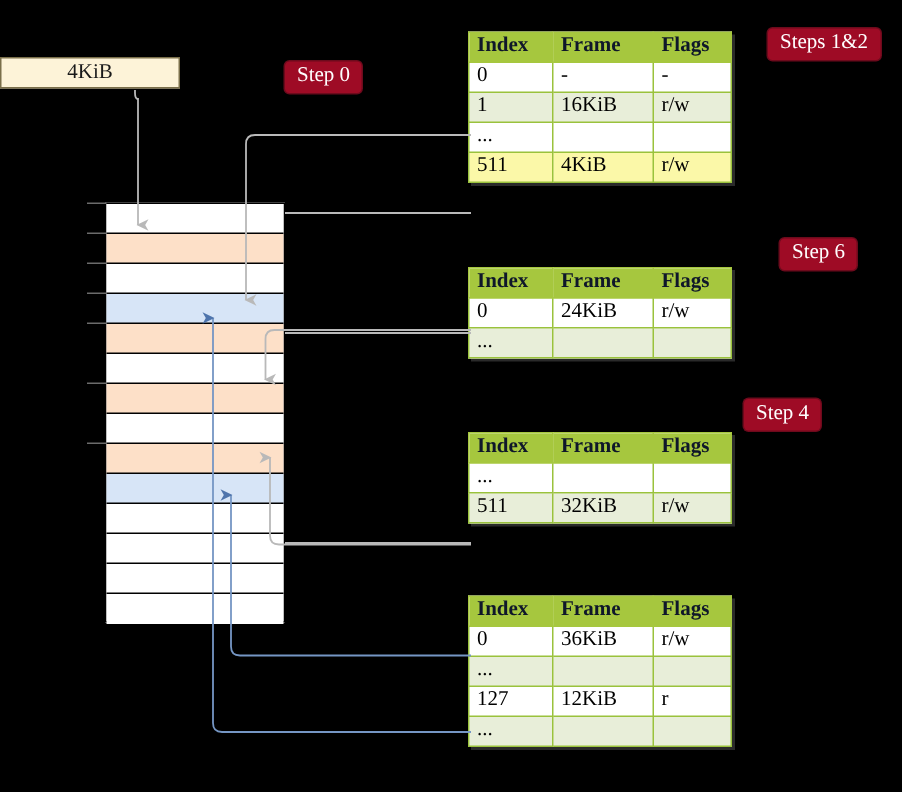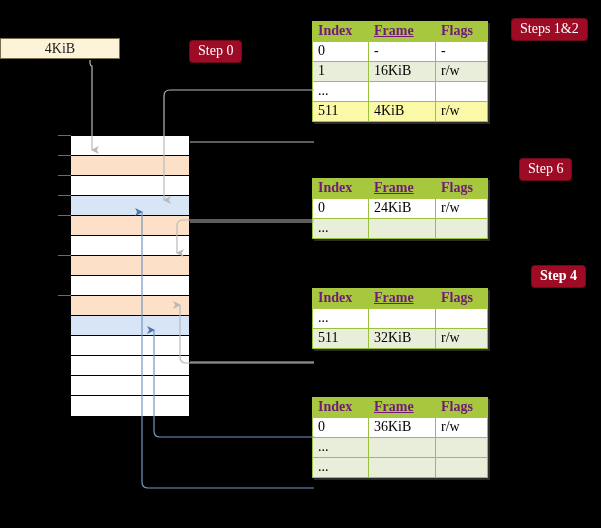--- a/index.html
+++ b/index.html
@@ -90,29 +90,29 @@
   .ptable td, .ptable th {
     border: 1px solid #9ac23c;
     padding: 1px 5px 2px 5px;
     text-align: left;
     white-space: nowrap;
     height: 19px;
     box-sizing: border-box;
   }
   .ptable th {
     background: #a6c73e;
-    color: #701a75;
+    color: #0f172a;
     font-weight: bold;
     border: 1px solid #a6c73e;
   }
   .ptable td.c-index { width: 56px; }
   .ptable td.c-frame { width: 67px; }
   .ptable td.c-flags { width: 52px; }
   .ptable th.c-index { width: 56px; }
-  .ptable th.c-frame { width: 67px; text-decoration: underline; }
+  .ptable th.c-frame { width: 67px; }
   .ptable th.c-flags { width: 52px; }
   .ptable tr.alt td { background: #e8eed9; }
   .ptable td.hl { background: #fbf8a8; }
   .ptable tr.alt td.hl { background: #fbf8a8; }
 
   
   #wires {
     position: absolute;
     left: 0; top: 0;
     width: 601px; height: 528px;
@@ -229,34 +229,39 @@
         <tr>
           <td class="c-index">0</td>
           <td class="c-frame">36KiB</td>
           <td class="c-flags">r/w</td>
         </tr>
         <tr class="alt">
           <td class="c-index">...</td>
           <td class="c-frame"></td>
           <td class="c-flags"></td>
         </tr>
+        <tr>
+          <td class="c-index">127</td>
+          <td class="c-frame">12KiB</td>
+          <td class="c-flags">r</td>
+        </tr>
         <tr class="alt">
           <td class="c-index">...</td>
           <td class="c-frame"></td>
           <td class="c-flags"></td>
         </tr>
       </tbody>
     </table>
   </div>
 
 <div id="badges-root">
     <div class="step-badge" style="left: 190px; top: 41px; font-family: Liberation Serif, serif;">Step 0</div>
     <div class="step-badge" style="left: 512px; top: 19px;">Steps 1&amp;2</div>
     <div class="step-badge" style="left: 520px; top: 159px;">Step 6</div>
-    <div class="step-badge" style="left: 532px; top: 266px; font-weight: bold;">Step 4</div>
+    <div class="step-badge" style="left: 496px; top: 266px;">Step 4</div>
   </div>
 
 <svg id="wires" viewBox="0 0 601 528">
   <defs>
     <marker id="arrow-grey" markerWidth="9" markerHeight="9" refX="4.5" refY="7.4" orient="auto" markerUnits="userSpaceOnUse">
       <path d="M0.6,0.4 L4.5,8.4 L8.4,0.4 L4.5,2.6 Z" fill="#b9b9b9"></path>
     </marker>
     <marker id="arrow-blue" markerWidth="9" markerHeight="9" refX="4.5" refY="7.4" orient="auto" markerUnits="userSpaceOnUse">
       <path d="M0.6,0.4 L4.5,8.4 L8.4,0.4 L4.5,2.6 Z" fill="#4e74ac"></path>
     </marker>

